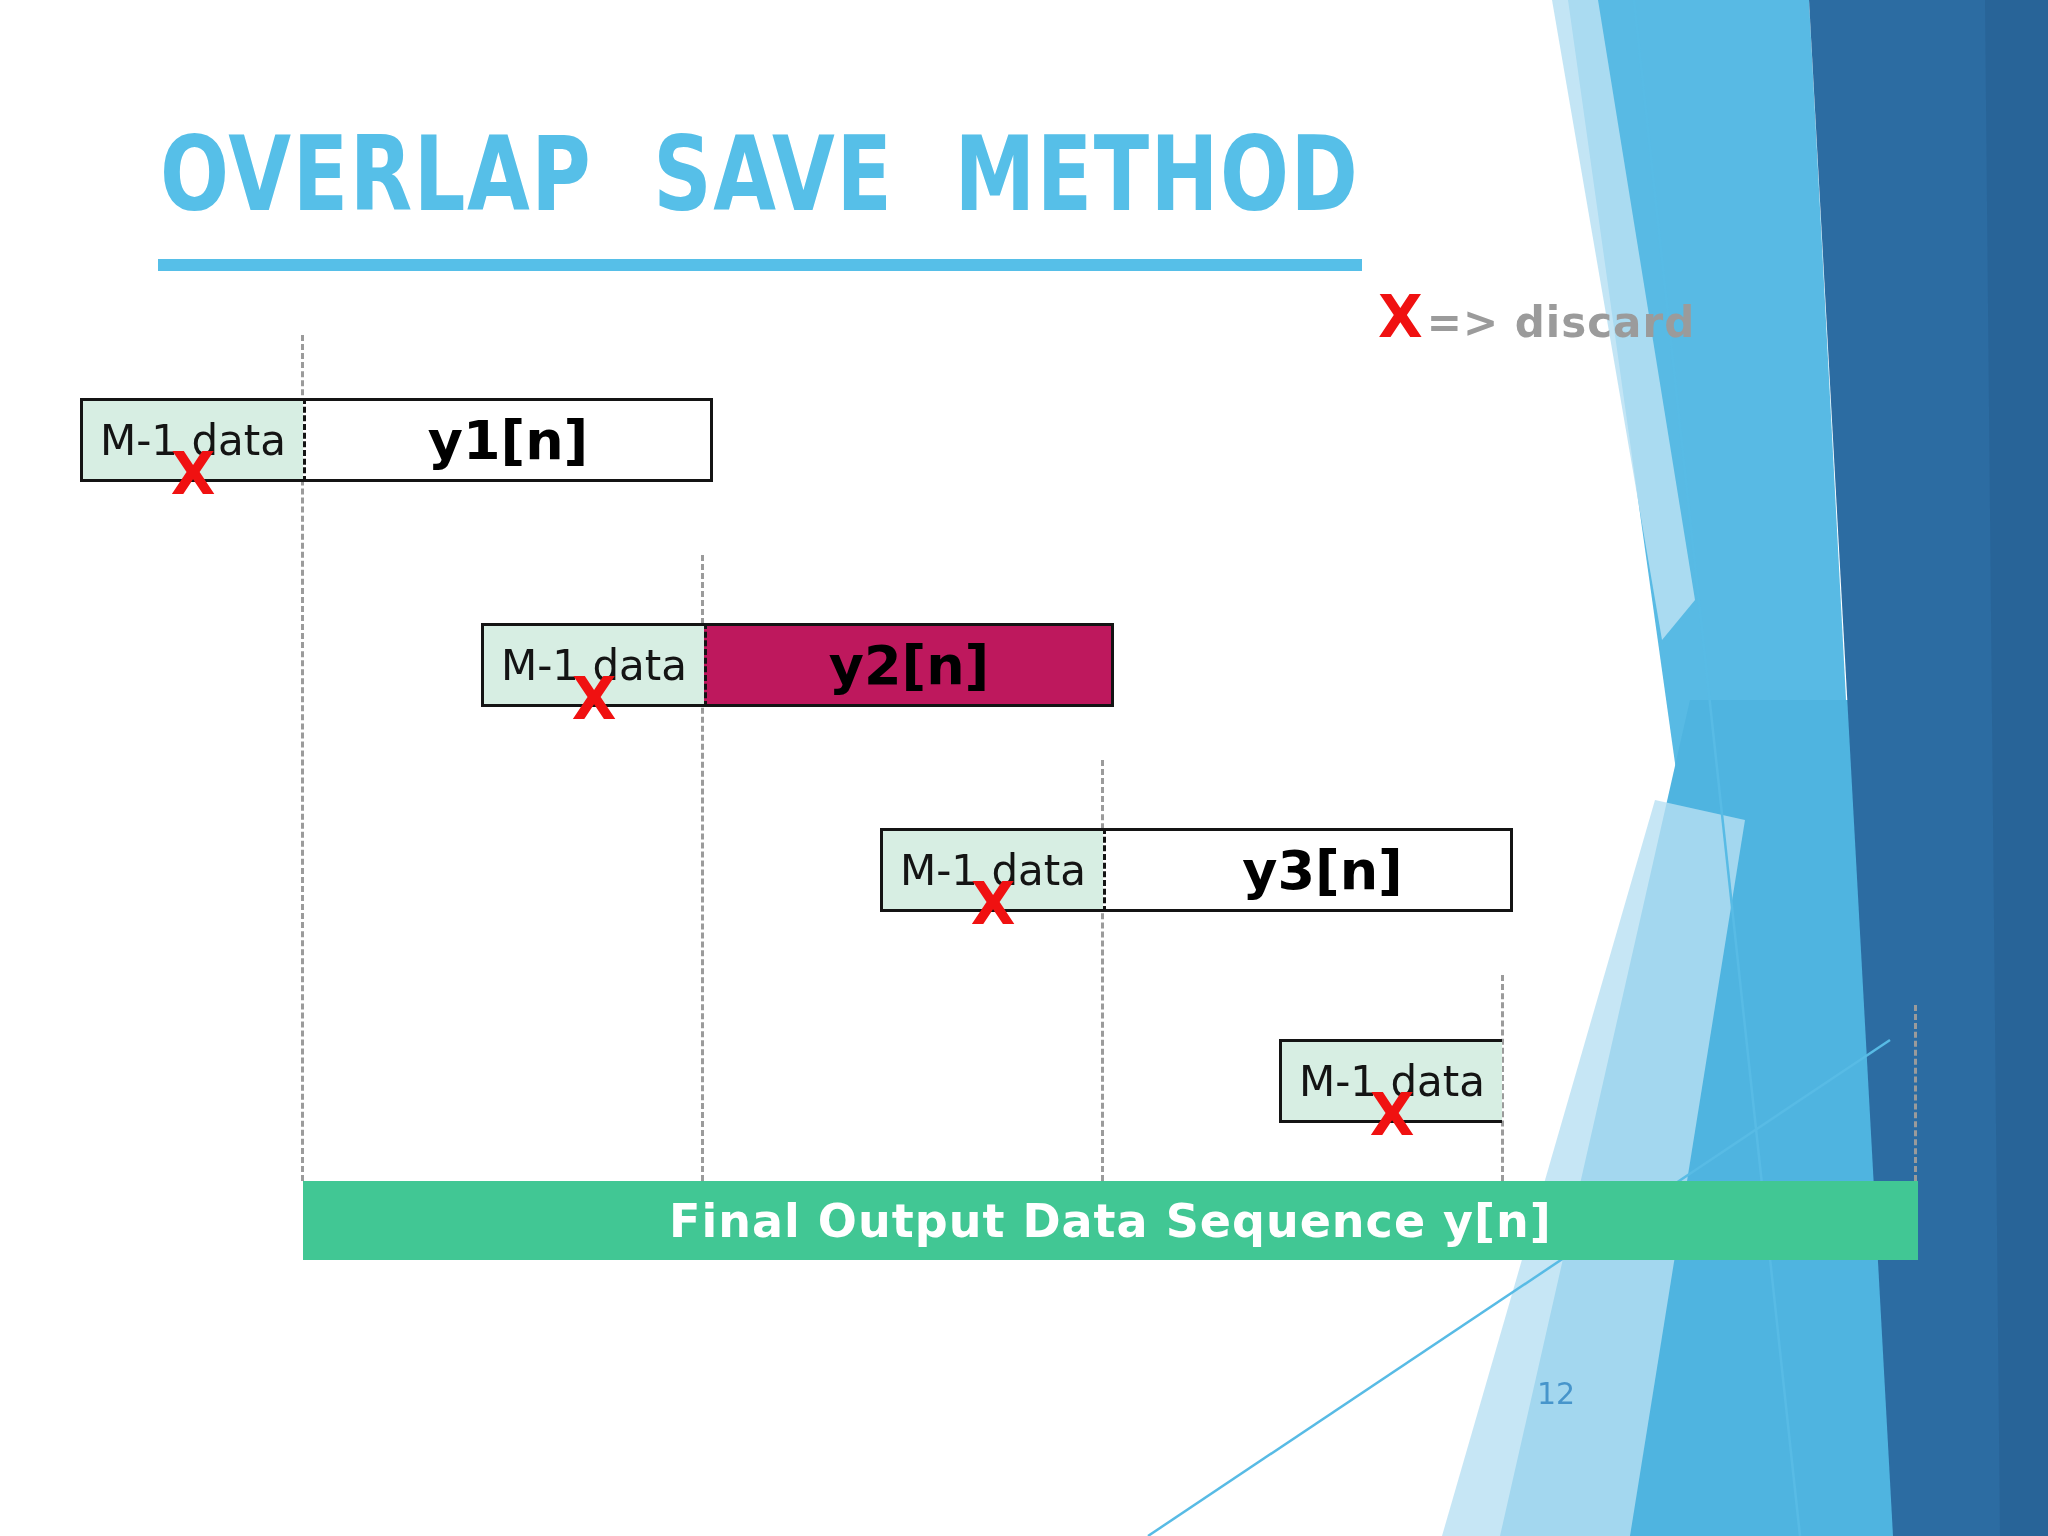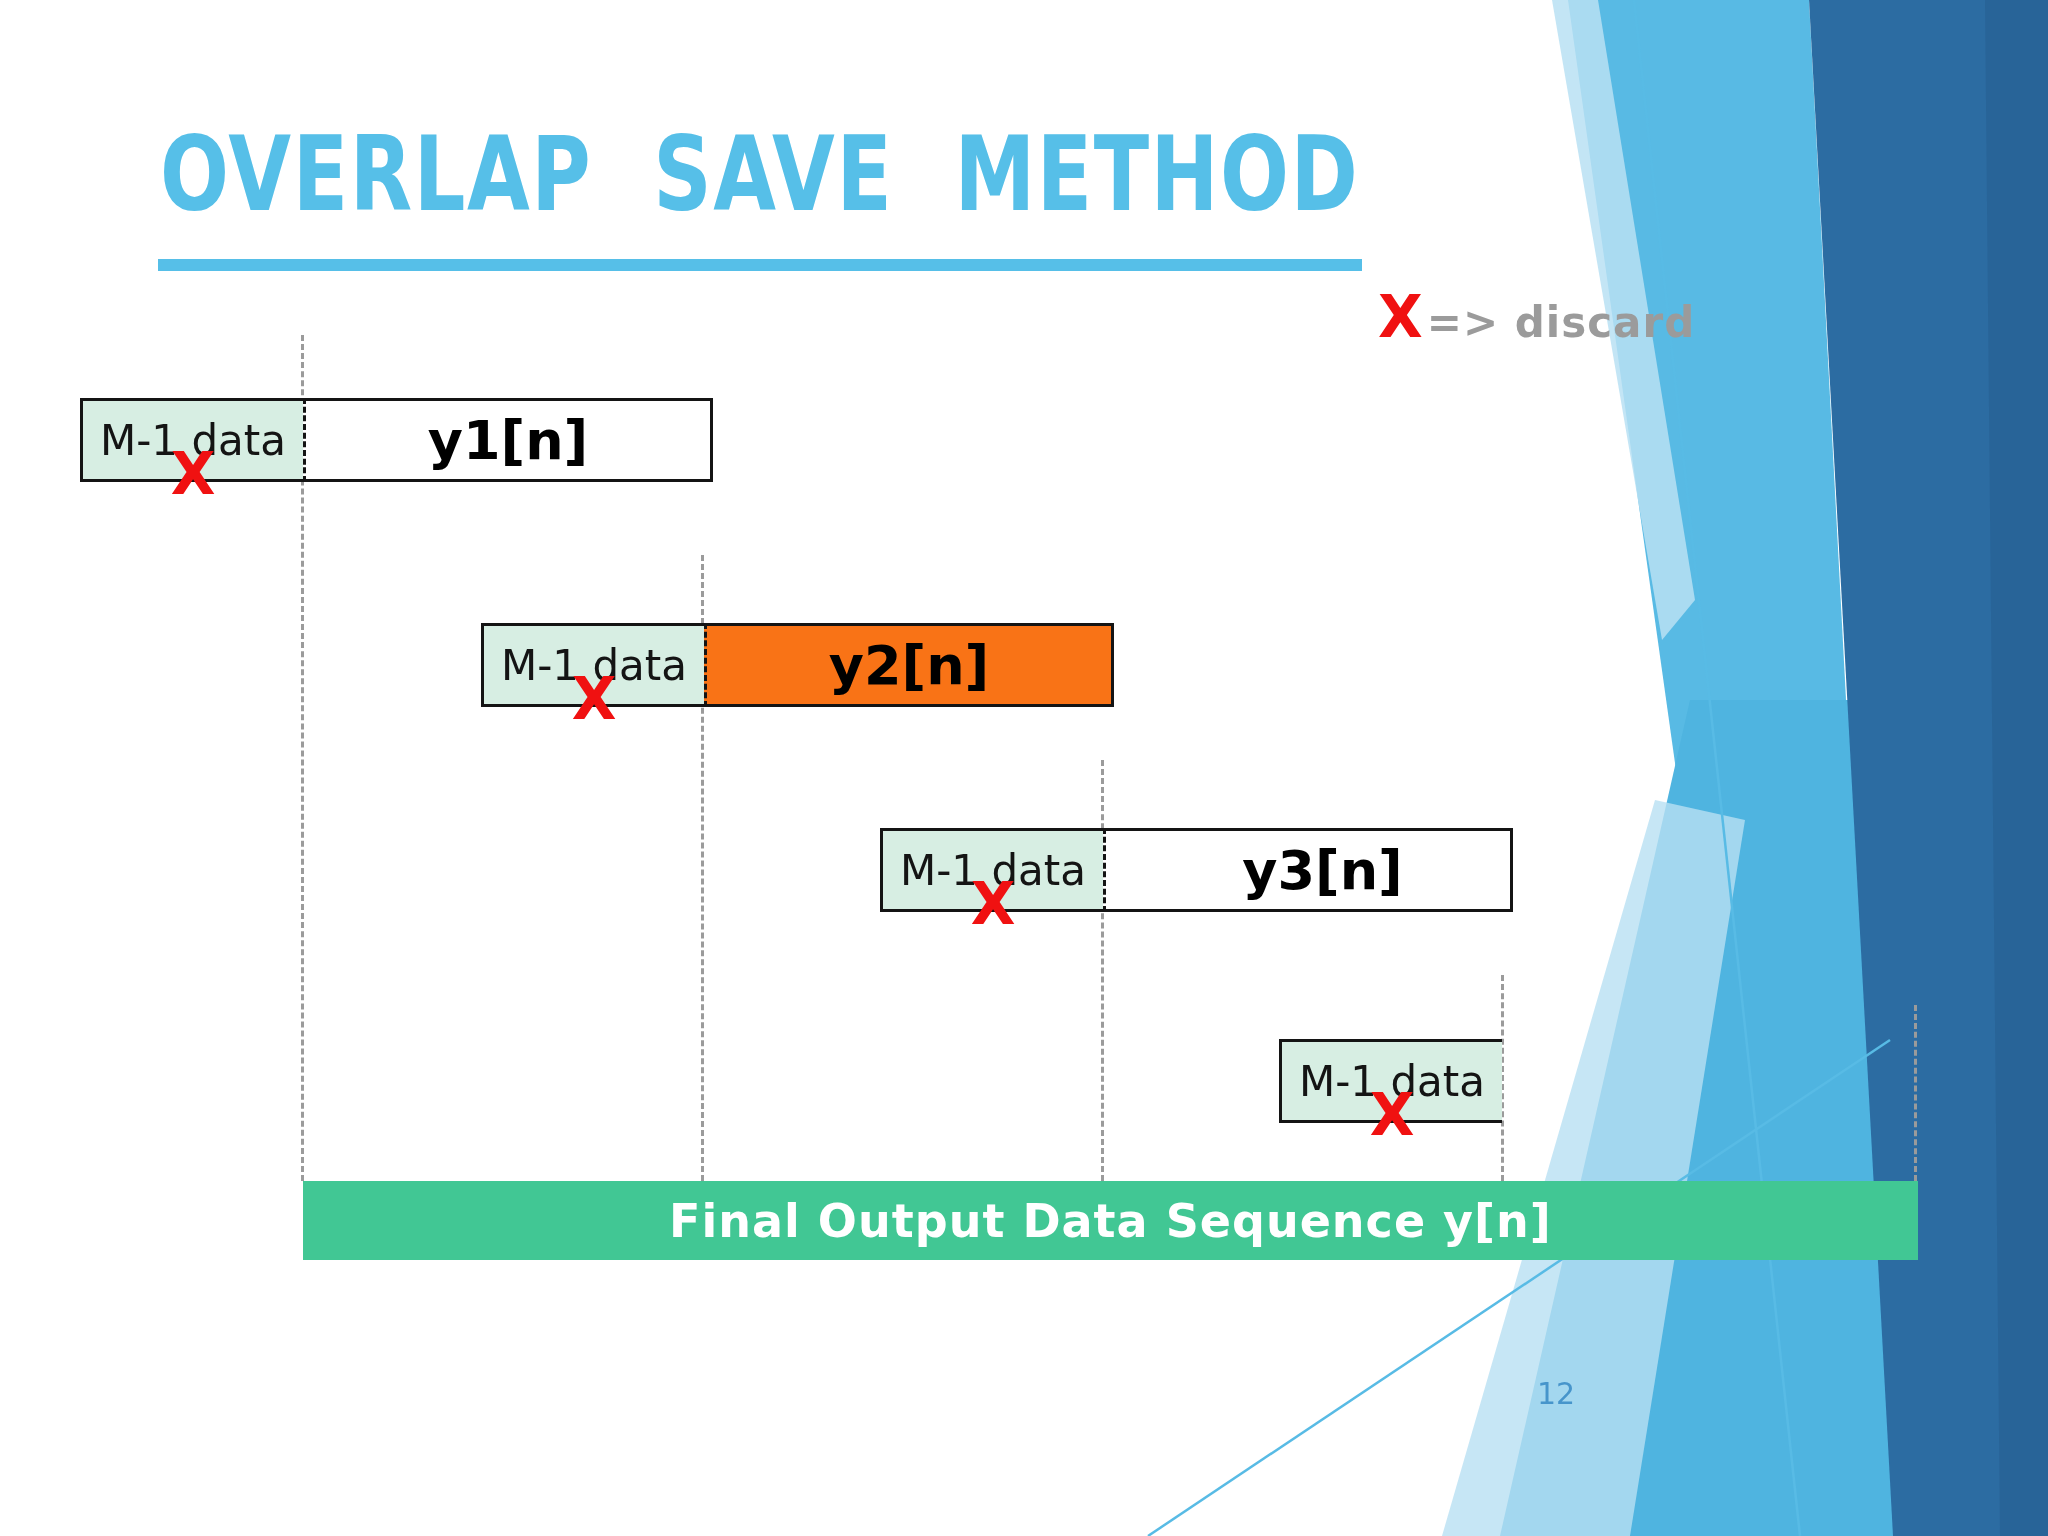--- a/index.html
+++ b/index.html
@@ -94,21 +94,21 @@
     <div class="seg-white" style="background:#fff;">
       <span class="ylab">y1[n]</span>
     </div>
   </div>
 
   <div class="row" style="left:481px;top:623px;">
     <div class="seg-green">
       <span class="m1">M-1 data</span>
       <span class="xmark">X</span>
     </div>
-    <div class="seg-white" style="background:#f97316;">
+    <div class="seg-white" style="background:#be185d;">
       <span class="ylab">y2[n]</span>
     </div>
   </div>
 
   <div class="row" style="left:880px;top:828px;">
     <div class="seg-green">
       <span class="m1">M-1 data</span>
       <span class="xmark">X</span>
     </div>
     <div class="seg-white" style="background:#fff;padding-left:29px;">

